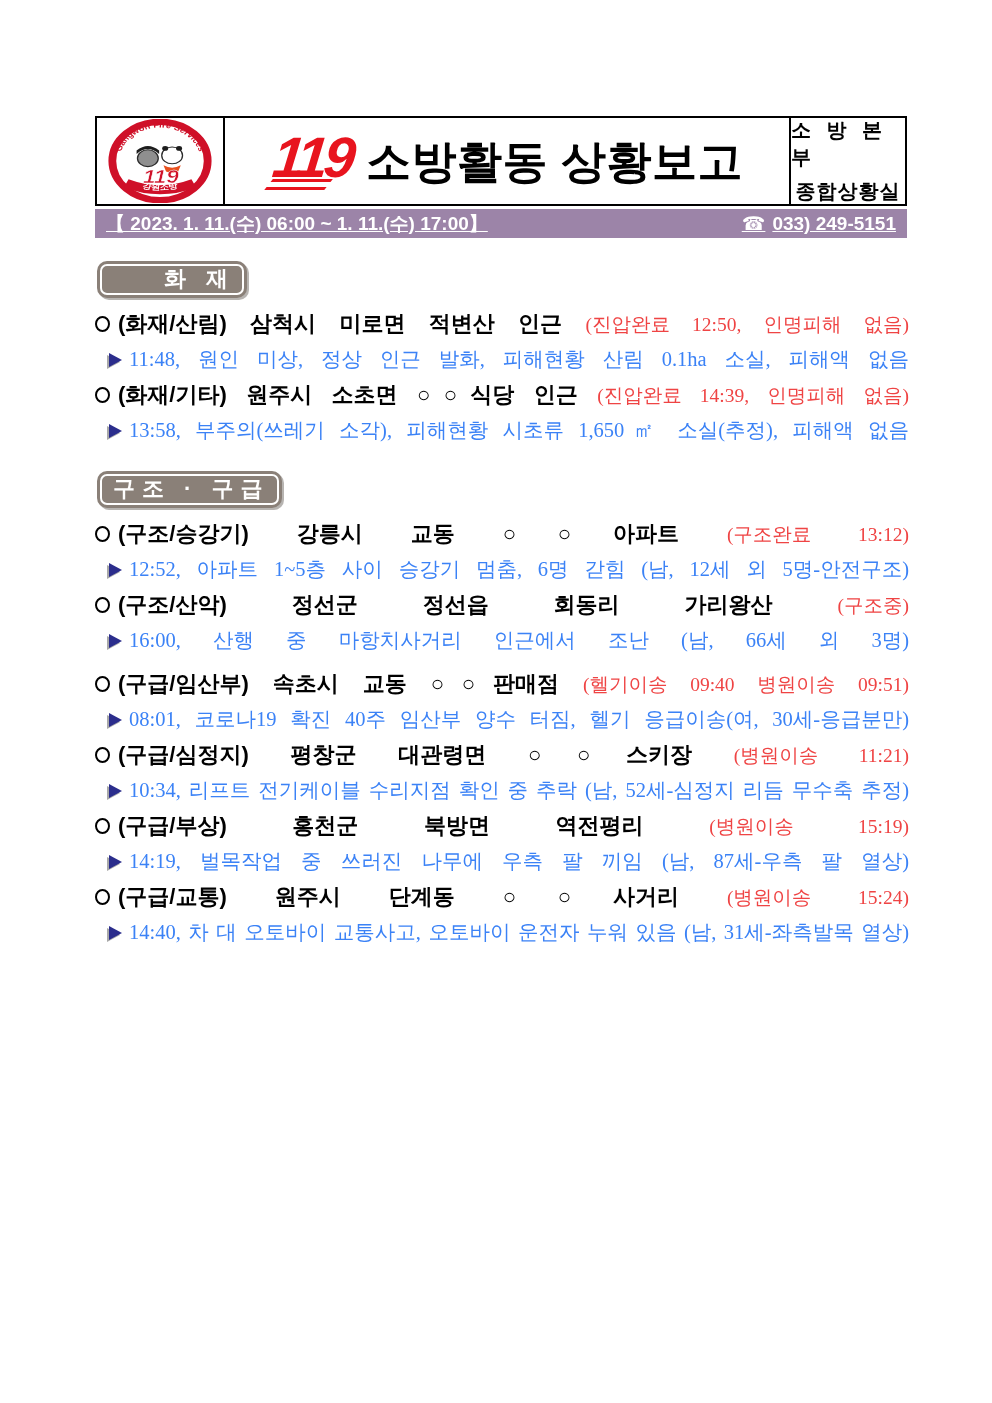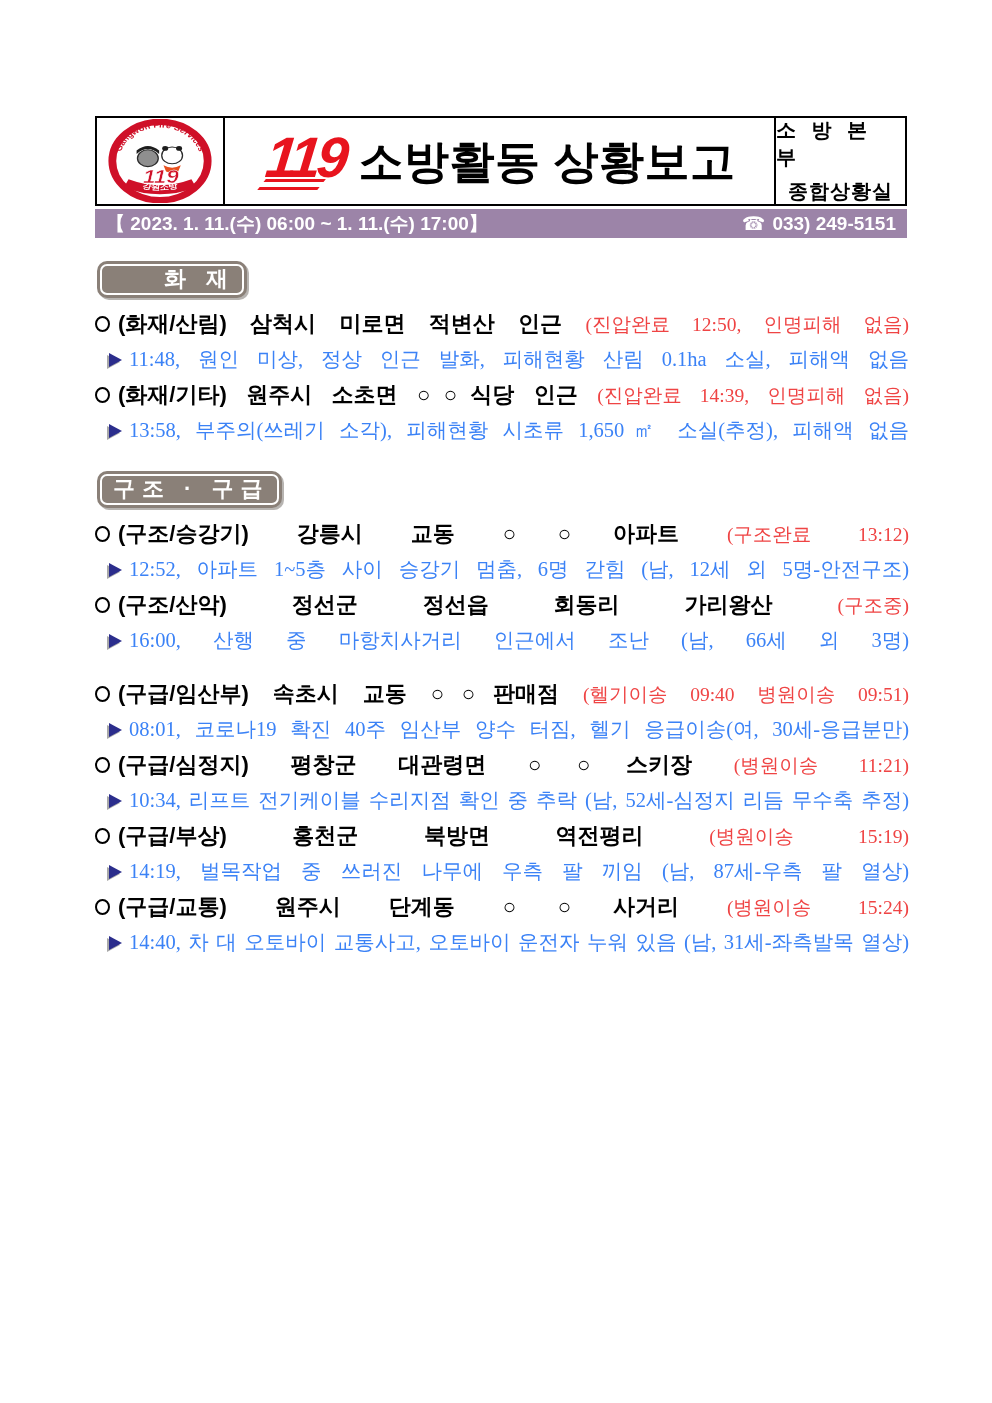--- a/index.html
+++ b/index.html
@@ -11,21 +11,21 @@
   }
 
   
   .hdr-table {
     position:absolute; left:95px; top:116px; width:812px; height:90px;
     display:flex; border:2px solid #000; background:#fff;
   }
   .cell { display:flex; align-items:center; justify-content:center; }
   .logo-cell { width:128px; border-right:2px solid #000; }
   .title-cell { flex:1; gap:8px; white-space:nowrap; }
-  .right-cell { width:131px; border-left:2px solid #000; flex-direction:column; gap:7px; }
+  .right-cell { width:116px; border-left:2px solid #000; flex-direction:column; gap:7px; }
   .right-cell .office-line1 { font-weight:800; font-size:20px; letter-spacing:5px; color:#000; }
   .right-cell .office-line2 { font-weight:800; font-size:20px; letter-spacing:1px; color:#000; }
 
   .gw-logo { width:104px; height:84px; }
 
   .brand119 { position:relative; display:inline-block; padding:0 6px 8px 2px; }
   .brand119 .digits {
     font-style:italic; font-weight:900; font-size:57px; line-height:1;
     color:#e8141e; letter-spacing:-4px; display:inline-block; transform:skewX(-6deg);
   }
@@ -36,21 +36,21 @@
   }
   .main-title {
     font-weight:900; font-size:45px; color:#000; letter-spacing:0.5px; line-height:1;
   }
 
   
   .period-bar {
     position:absolute; left:95px; top:209px; width:812px; height:29px;
     background:#9c84a8; color:#fff;
     display:flex; align-items:center; justify-content:space-between;
-    padding:0 11px; font-weight:700; font-size:19px; white-space:nowrap;
+    padding:0 11px; font-weight:700; font-size:19px; white-space:nowrap;text-decoration:underline;
   }
   .period-bar .phone-wrap { display:flex; align-items:center; gap:7px; }
 
   
   .content { position:absolute; left:95px; top:261px; width:814px; color:#000; }
 
   .badge {
     display:inline-block; min-width:150px; text-align:right;
     background:#8a8078; color:#fff; font-weight:800; font-size:22px;
     letter-spacing:7px; padding:3px 12px 4px 16px; border-radius:10px;
@@ -82,21 +82,21 @@
     font-size:20.5px; color:#3b82f6;
     text-align:justify; text-align-last:justify;
   }
   .arrow {
     display:inline-block; width:0; height:0;
     border-left:13px solid #2b2d8c;
     border-top:7px solid transparent; border-bottom:7px solid transparent;
     filter:drop-shadow(-2px 2px 0 #a9a9a9);
     margin-right:7px; vertical-align:-1px;
   }
-  .gap-top { margin-top:18px; }
+  .gap-top { margin-top:8px; }
 </style>
 </head>
 <body>
 
 <div class="page">
 
   <div class="hdr-table">
     <div class="cell logo-cell">
       <svg class="gw-logo" viewBox="0 0 120 120" preserveAspectRatio="none" aria-hidden="true">
         <ellipse cx="60" cy="60" rx="55" ry="56" fill="#ffffff" stroke="#cf1028" stroke-width="9"></ellipse>

